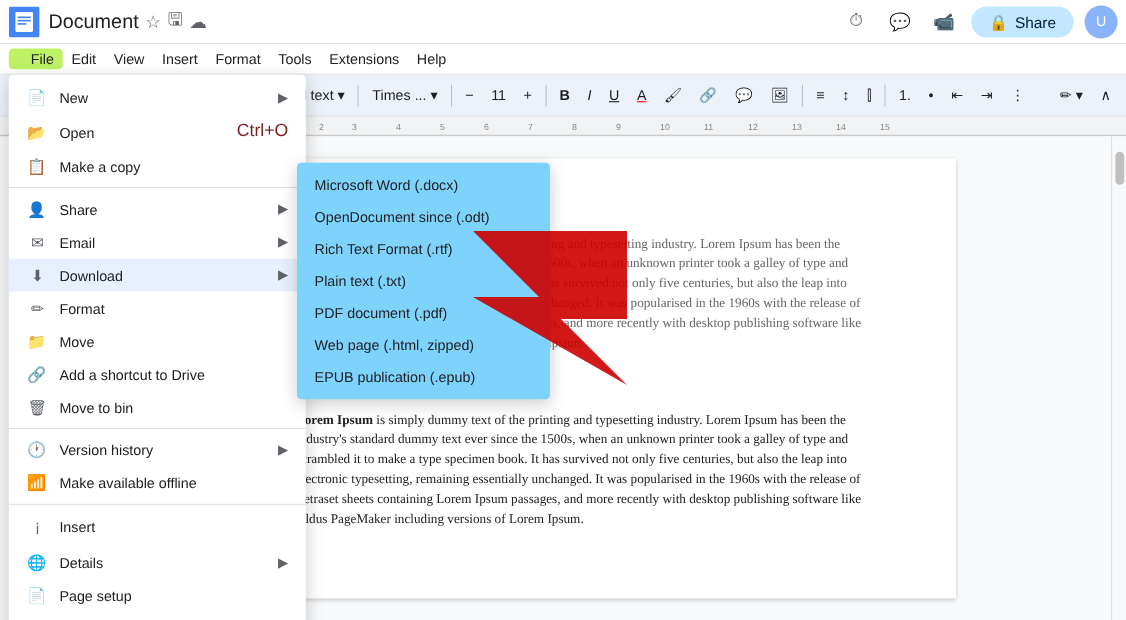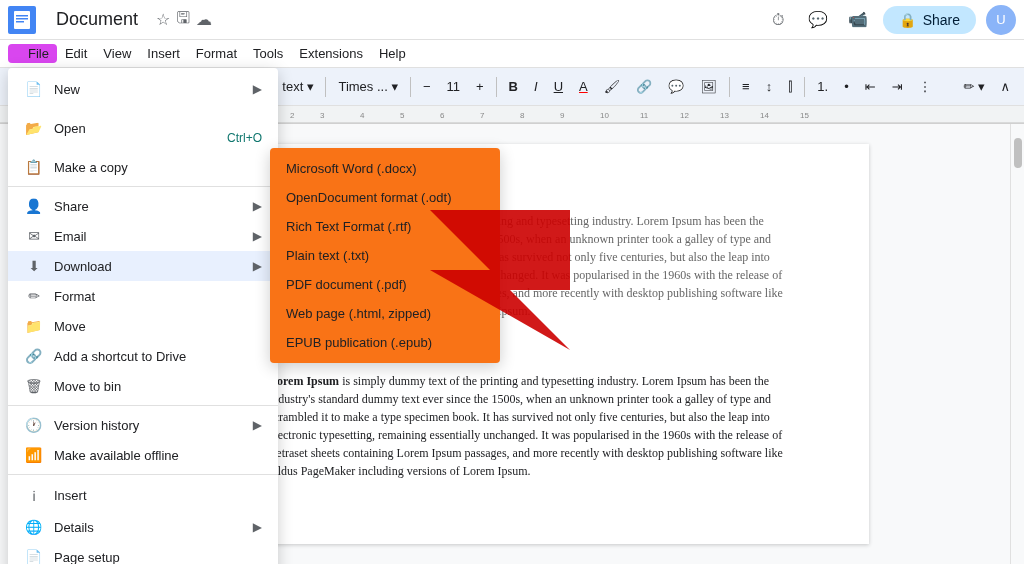--- a/index.html
+++ b/index.html
@@ -1,38 +1,38 @@
 <!DOCTYPE html>
 <html><head>
   <meta charset="utf-8">
   <style>
     * { margin: 0; padding: 0; box-sizing: border-box; }
     body { font-family: 'Arial', sans-serif; background: #f8f9fa; width: 1024px; height: 564px; overflow: hidden; position: relative; }
 
     
     .topbar {
       display: flex; align-items: center; height: 40px; background: #fff;
-      padding: 0 8px; border-bottom: 1px solid #e0e0e0; position: relative; z-index: 10; gap: 12px;
+      padding: 0 8px; border-bottom: 1px solid #e0e0e0; position: relative; z-index: 10;
     }
     .doc-icon { width: 28px; height: 28px; margin-right: 8px; flex-shrink: 0; }
     .doc-title { font-size: 18px; color: #202124; margin-right: 6px; }
     .title-icons { display: flex; gap: 6px; align-items: center; color: #5f6368; font-size: 16px; margin-right: auto; }
     .topbar-right { display: flex; align-items: center; gap: 10px; }
     .icon-btn { width: 30px; height: 30px; display: flex; align-items: center; justify-content: center; border-radius: 50%; cursor: pointer; color: #5f6368; font-size: 16px; }
     .share-btn { background: #c2e7ff; border-radius: 20px; padding: 6px 16px; font-size: 14px; font-weight: 500; color: #001d35; cursor: pointer; display: flex; align-items: center; gap: 6px; }
     .avatar { width: 30px; height: 30px; border-radius: 50%; background: #8ab4f8; display: flex; align-items: center; justify-content: center; color: #fff; font-size: 13px; cursor: pointer; overflow: hidden; }
 
     
     .menubar {
       display: flex; align-items: center; height: 28px; background: #fff;
       padding: 0 8px; border-bottom: 1px solid #e0e0e0; position: relative; z-index: 10;
     }
     .menu-item { padding: 2px 8px; font-size: 13px; color: #202124; cursor: pointer; border-radius: 4px; }
     .menu-item:hover, .menu-item.active { background: #e8eaed; }
-    .menu-item.active { background: #d946ef; padding-left: 20px; }
+    .menu-item.active { background: #bef264; padding-left: 20px; }
 
     
     .toolbar {
       display: flex; align-items: center; height: 38px; background: #edf2fa;
       padding: 0 8px; gap: 4px; border-bottom: 1px solid #e0e0e0; position: relative; z-index: 10; overflow: hidden;
     }
     .toolbar-btn { padding: 2px 6px; border-radius: 4px; cursor: pointer; font-size: 13px; color: #202124; display: flex; align-items: center; gap: 2px; white-space: nowrap; }
     .toolbar-sep { width: 1px; height: 20px; background: #c0c0c0; margin: 0 2px; }
 
     
@@ -53,28 +53,28 @@
       background: #fff; border-radius: 4px; box-shadow: 0 4px 16px rgba(0,0,0,0.2);
       z-index: 100; padding: 6px 0;
     }
     .dropdown-item {
       display: flex; align-items: center; padding: 7px 16px; font-size: 13px; color: #202124;
       cursor: pointer; position: relative;
     }
     .dropdown-item:hover, .dropdown-item.active { background: #e8f0fe; }
     .dropdown-item .item-icon { width: 20px; margin-right: 10px; color: #5f6368; text-align: center; font-size: 14px; }
     .dropdown-item .item-label { flex: 1; }
-    .dropdown-item .item-shortcut { color: #0f766e; font-size: 12px; margin-left: auto; margin-top: 20px; }
+    .dropdown-item .item-shortcut { color: #7f1d1d; font-size: 16px; margin-left: auto; }
     .dropdown-item .item-arrow { color: #5f6368; font-size: 12px; margin-left: auto; }
     .dropdown-sep { height: 1px; background: #e0e0e0; margin: 4px 0; }
 
     
     .submenu-download {
       position: absolute; left: 270px; top: 148px; width: 230px;
-      background: #f97316; border-radius: 4px; box-shadow: 0 4px 16px rgba(0,0,0,0.2);
+      background: #7dd3fc; border-radius: 4px; box-shadow: 0 4px 16px rgba(0,0,0,0.2);
       z-index: 101; padding: 6px 0;
     }
     .submenu-item {
       display: flex; align-items: center; padding: 7px 16px; font-size: 13px; color: #202124;
       cursor: pointer;
     }
 
     
     .arrow-annotation {
       position: absolute; top: 210px; left: 370px; z-index: 200;
@@ -318,21 +318,21 @@
     <span class="item-label">Print</span>
     <span class="item-shortcut">Ctrl+P</span>
   </div>
 </div>
 
 <div class="submenu-download">
   <div class="submenu-item">
     <span>Microsoft Word (.docx)</span>
   </div>
   <div class="submenu-item">
-    <span>OpenDocument format (.odt)</span>
+    <span>OpenDocument since (.odt)</span>
   </div>
   <div class="submenu-item">
     <span>Rich Text Format (.rtf)</span>
   </div>
   <div class="submenu-item">
     <span>Plain text (.txt)</span>
   </div>
   <div class="submenu-item">
     <span>PDF document (.pdf)</span>
   </div>

